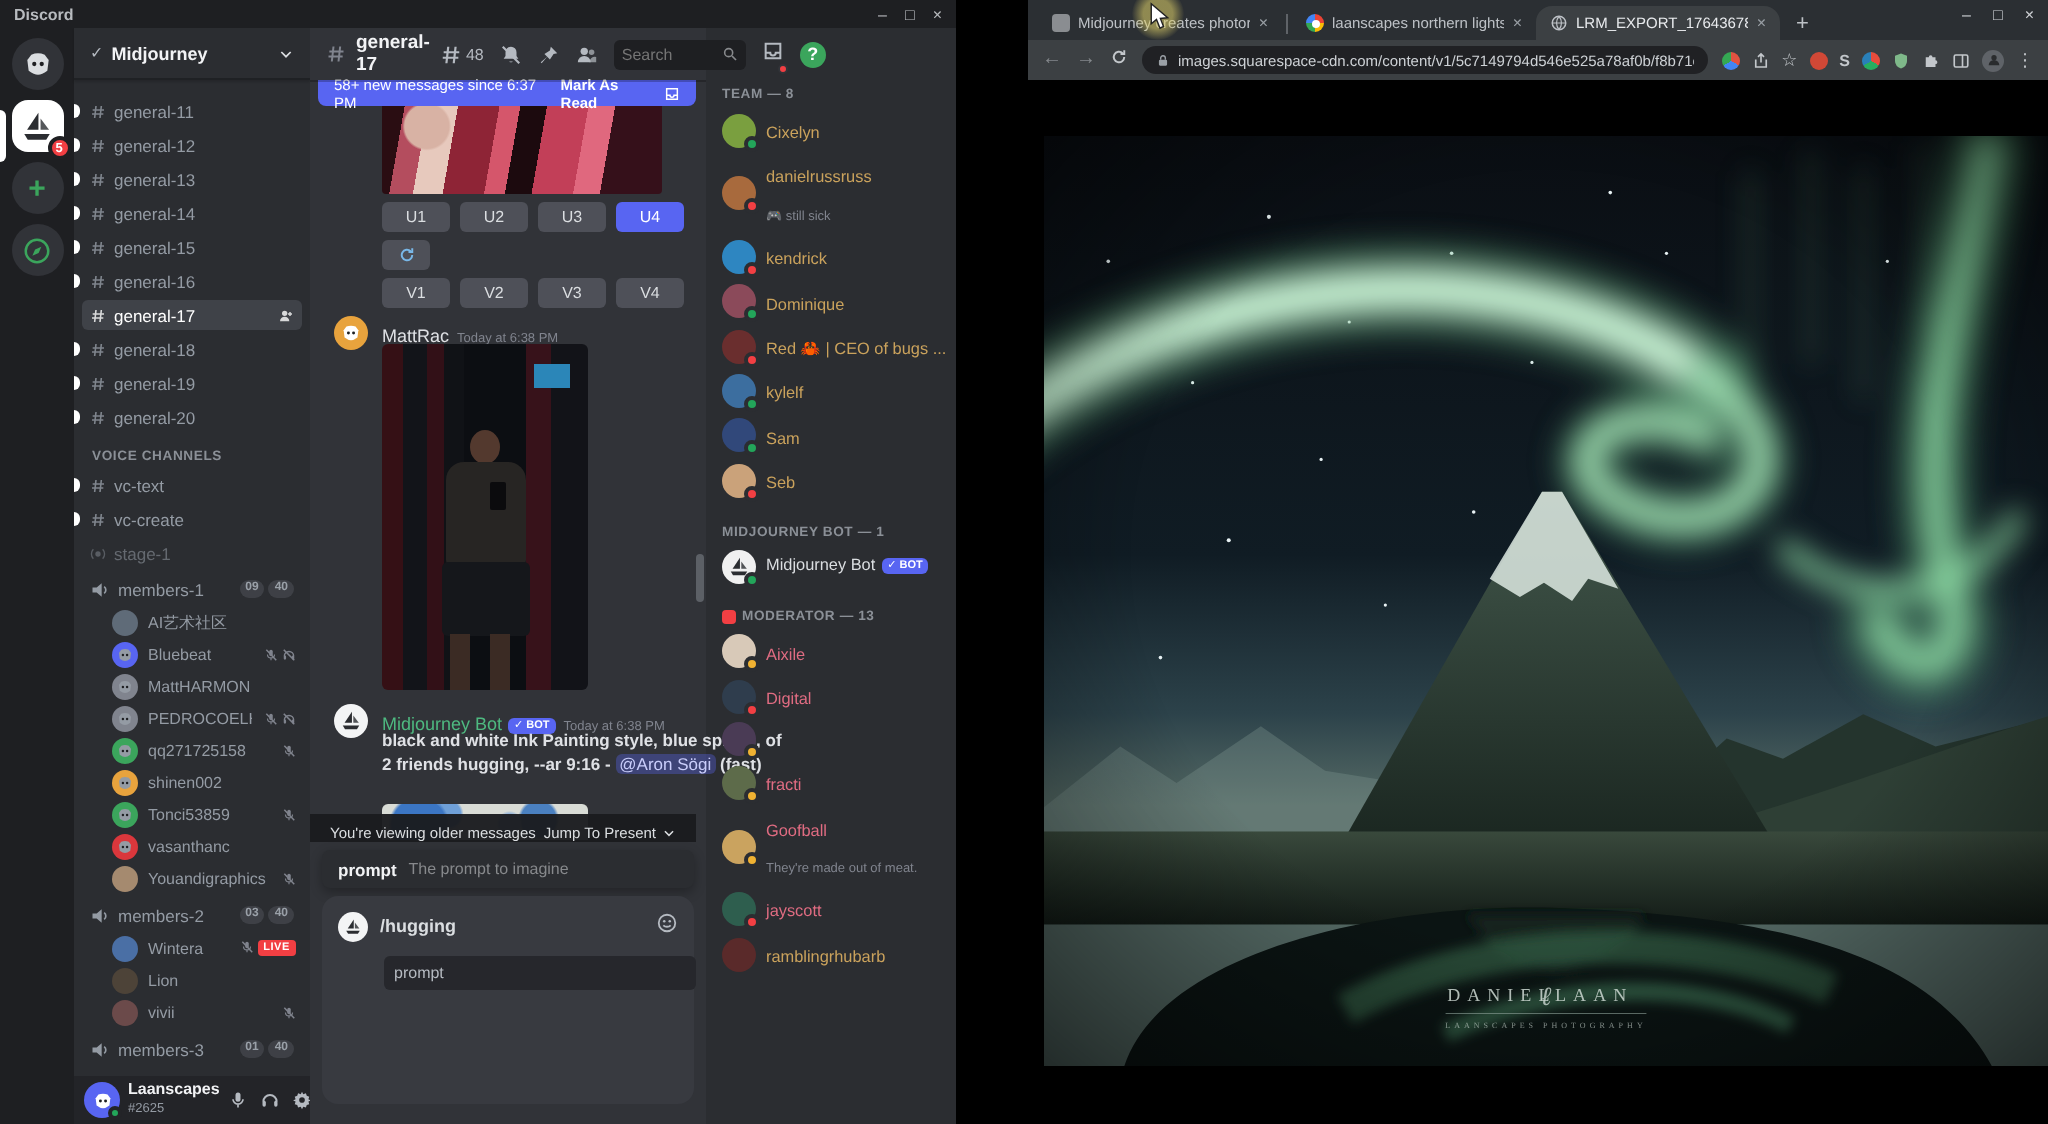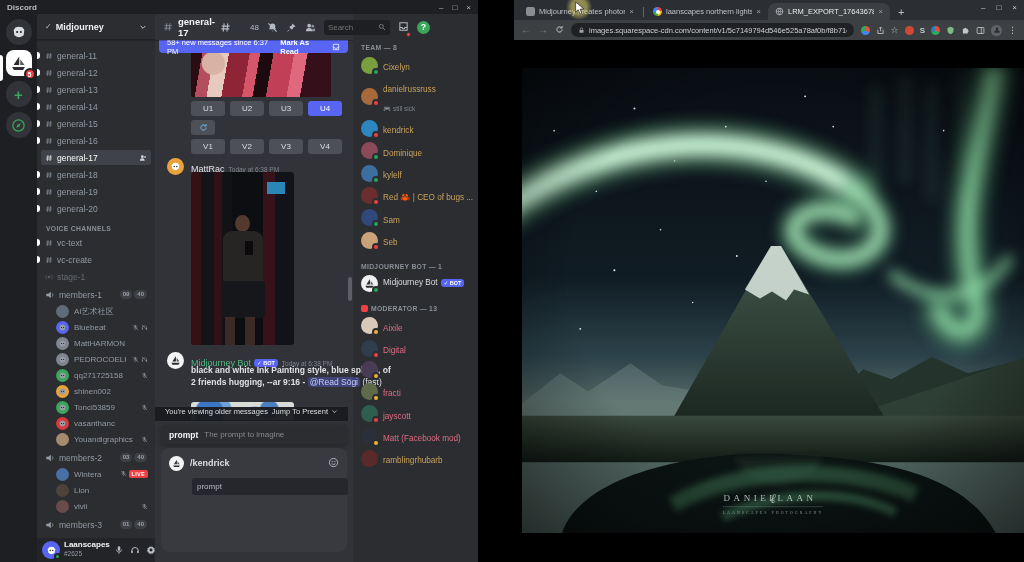--- a/index.html
+++ b/index.html
@@ -48,21 +48,21 @@
 .utag{font-size:6.5px;color:#949ba4;font-weight:normal}
 .ubtns{margin-left:auto;display:flex;gap:6px;color:#b5bac1}
 .ubtns .ic{width:10px;height:10px}
 
 .chat{flex:1;position:relative;background:#313338;min-width:0}
 .chathead{height:26px;display:flex;align-items:center;gap:5px;padding:0 8px;box-shadow:0 1px 0 rgba(0,0,0,.24);position:relative;z-index:5}
 .chathead .hic{color:#80848e}
 .chname{color:#f2f3f5;font-weight:bold;font-size:9.5px}
 .hicons{margin-left:auto;display:flex;align-items:center;gap:8px;color:#b5bac1}
 .hicons .ic{width:11px;height:11px}
-.thr{display:flex;align-items:center;gap:19px;font-size:8px;color:#b5bac1}
+.thr{display:flex;align-items:center;gap:2px;font-size:8px;color:#b5bac1}
 .search{width:66px;height:15px;background:#1e1f22;border-radius:3px;display:flex;align-items:center;padding:0 4px}
 .search input{background:transparent;border:0;outline:0;color:#87898c;font-size:8px;width:50px;font-family:inherit}
 .search .ic{width:8px;height:8px;color:#87898c;margin-left:auto}
 .inboxwrap{position:relative}
 .reddot{position:absolute;right:-2px;bottom:-1px;width:5px;height:5px;border-radius:50%;background:#f23f43;border:1px solid #313338}
 .qic{width:13px;height:13px;border-radius:50%;background:#3ba55c;color:#fff;font-size:9px;font-weight:bold;display:flex;align-items:center;justify-content:center}
 .banner{position:absolute;top:26px;left:4px;right:5px;height:13px;background:#5865f2;border-radius:0 0 4px 4px;color:#fff;font-size:7.5px;display:flex;align-items:center;padding:0 8px;z-index:4}
 .banner .mar{margin-left:auto;display:flex;align-items:center;gap:3px;font-weight:bold}
 .crop1{position:absolute;left:36px;top:36px;width:140px;height:47px;border-radius:0 0 2px 2px;background:
  radial-gradient(circle at 16% 28%,#d8b2a4 0 9%,rgba(0,0,0,0) 10%),
@@ -84,29 +84,29 @@
 .selfie{position:absolute;left:36px;top:158px;width:103px;height:173px;border-radius:3px;overflow:hidden;background:
  linear-gradient(90deg,#351015 0 10%,#121419 10% 22%,#321017 22% 30%,#101216 30% 40%,#0c0e12 40% 70%,#37121a 70% 82%,#121318 82% 100%)}
 .selfie .screen{position:absolute;right:9%;top:6%;width:17%;height:7%;background:#2b86b8}
 .selfie .head{position:absolute;left:43%;top:25%;width:15px;height:17px;border-radius:50%;background:#53392e}
 .selfie .torso{position:absolute;left:31%;top:34%;width:40px;height:53px;background:#27252 3;background:#272523;border-radius:9px 9px 4px 4px}
 .selfie .phone{position:absolute;left:52%;top:40%;width:8px;height:14px;background:#0b0b0d;border-radius:1px}
 .selfie .shorts{position:absolute;left:29%;top:63%;width:44px;height:37px;background:#15171b;border-radius:3px}
 .selfie .legl{position:absolute;left:33%;top:84%;width:10px;height:16%;background:#3b2b24}
 .selfie .legr{position:absolute;left:52%;top:84%;width:10px;height:16%;background:#3b2b24}
 .btext{position:absolute;left:36px;top:350px;width:206px;font-size:8.5px;line-height:12px;color:#dfe1e5;font-weight:bold}
-.btext .norm{font-weight:normal}
+.btext .norm{font-weight:bold}
 .mention{background:rgba(88,101,242,.35);color:#c9cdfb;border-radius:3px;padding:0 2px;font-weight:normal}
 .strip{position:absolute;left:36px;top:388px;width:103px;height:18px;border-radius:3px 3px 0 0;background:
  radial-gradient(circle at 18% 60%,#3b76c4 0 16%,rgba(0,0,0,0) 18%),
  radial-gradient(circle at 32% 28%,#6fa0d8 0 9%,rgba(0,0,0,0) 11%),
  radial-gradient(circle at 62% 55%,#9ab7d8 0 8%,rgba(0,0,0,0) 10%),
  radial-gradient(circle at 76% 42%,#4a80c0 0 11%,rgba(0,0,0,0) 13%),
  #d9dcd6}
-.olderbar{position:absolute;left:0;right:5px;top:393px;height:14px;background:rgba(26,27,30,.96);display:flex;align-items:flex-start;padding:0 10px;font-size:7.5px;color:#dbdee1;z-index:6}
+.olderbar{position:absolute;left:0;right:5px;top:393px;height:14px;background:rgba(26,27,30,.96);display:flex;align-items:flex-end;padding:0 10px;font-size:7.5px;color:#dbdee1;z-index:6}
 .olderbar .jmp{margin-left:auto;display:flex;align-items:center;gap:3px;font-weight:normal}
 .olderbar .ic{width:7px;height:7px}
 .acom{position:absolute;left:6px;right:6px;top:411px;height:19px;background:#2b2d31;border-radius:4px;box-shadow:0 2px 6px rgba(0,0,0,.3);display:flex;align-items:center;gap:6px;padding:0 8px;z-index:6}
 .acom .key{color:#f2f3f5;font-weight:bold;font-size:8.5px}
 .acom .hint{color:#87898c;font-size:8px}
 .inputbox{position:absolute;left:6px;right:6px;top:434px;height:104px;background:#383a40;border-radius:8px;padding:6px 8px;z-index:6}
 .cmdrow{display:flex;align-items:center;gap:6px}
 .cmdrow .cmd{color:#dbdee1;font-size:9px;font-weight:bold}
 .cmdrow .smile{margin-left:auto;color:#b5bac1}
 .cmdrow .ic{width:11px;height:11px}
@@ -679,21 +679,21 @@
       <div class="msg" style="top:338px">
         <span class="mav white">
             <svg class="ic">
               <use href="#i-boat"></use>
             </svg>
           </span>
         <span><span class="mauthor green">Midjourney Bot</span><span class="botbadge">✓ BOT</span><span class="mtime">Today at 6:38 PM</span></span>
       </div>
       <div class="btext">
         <span>black and white Ink Painting style, blue splash, of 2 friends hugging, --ar 9:16 -</span>
-        <span class="mention">@Read Sögi</span>
+        <span class="mention">@Aron Sögi</span>
         <span class="norm">(fast)</span>
       </div>
       <div class="strip"></div>
 
       <div class="olderbar">
         <span>You're viewing older messages</span>
         <span class="jmp">
             <span>Jump To Present</span>
             <svg class="ic">
               <use href="#i-chev"></use>
@@ -706,21 +706,21 @@
         <span class="hint">The prompt to imagine</span>
       </div>
 
       <div class="inputbox">
         <div class="cmdrow">
           <span class="mav white" style="width:15px;height:15px">
               <svg class="ic" style="width:9px;height:9px">
                 <use href="#i-boat"></use>
               </svg>
             </span>
-          <span class="cmd">/kendrick</span>
+          <span class="cmd">/hugging</span>
           <span class="smile"><svg class="ic">
                 <use href="#i-smile"></use>
               </svg></span>
         </div>
         <div class="param">
           <span class="plabel">prompt</span>
         </div>
       </div>
       <div class="sthumb"></div>
     </main>
@@ -748,30 +748,30 @@
           </span>
           <span class="mcol"><span class="mname gold">kendrick</span></span>
         </div>
       <div class="mem">
           <span class="memav" style="background:#8b4a5a">
             <span class="st online"></span>
           </span>
           <span class="mcol"><span class="mname gold">Dominique</span></span>
         </div>
       <div class="mem">
+          <span class="memav" style="background:#6a2e2e">
+            <span class="st dnd"></span>
+          </span>
+          <span class="mcol"><span class="mname gold">Red 🦀 | CEO of bugs ...</span></span>
+        </div>
+      <div class="mem">
           <span class="memav" style="background:#3c6e9f">
             <span class="st online"></span>
           </span>
           <span class="mcol"><span class="mname gold">kylelf</span></span>
-        </div>
-      <div class="mem">
-          <span class="memav" style="background:#6a2e2e">
-            <span class="st dnd"></span>
-          </span>
-          <span class="mcol"><span class="mname gold">Red 🦀 | CEO of bugs ...</span></span>
         </div>
       <div class="mem">
           <span class="memav" style="background:#31487a">
             <span class="st online"></span>
           </span>
           <span class="mcol"><span class="mname gold">Sam</span></span>
         </div>
       <div class="mem">
           <span class="memav" style="background:#caa27a">
             <span class="st dnd"></span>
@@ -819,30 +819,30 @@
             <span class="st idle"></span>
           </span>
         </div>
       <div class="mem">
           <span class="memav" style="background:#5d6b4a">
             <span class="st idle"></span>
           </span>
           <span class="mcol"><span class="mname pink">fracti</span></span>
         </div>
       <div class="mem">
+          <span class="memav" style="background:#caa35f">
+            <span class="st idle"></span>
+          </span>
+          <span class="mcol"><span class="mname pink">Goofball</span><br><span class="mact">They're made out of meat.</span></span>
+        </div>
+      <div class="mem">
           <span class="memav" style="background:#2e5e4e">
             <span class="st dnd"></span>
           </span>
           <span class="mcol"><span class="mname pink">jayscott</span></span>
-        </div>
-      <div class="mem">
-          <span class="memav" style="background:#2b2f3a">
-            <span class="st idle"></span>
-          </span>
-          <span class="mcol"><span class="mname pink">Matt (Facebook mod)</span></span>
         </div>
       <div class="mem">
           <span class="memav" style="background:#5a2a2a"></span>
           <span class="mcol"><span class="mname gold">ramblingrhubarb</span></span>
         </div>
 
     </aside>
   </div>
 </section>
 

